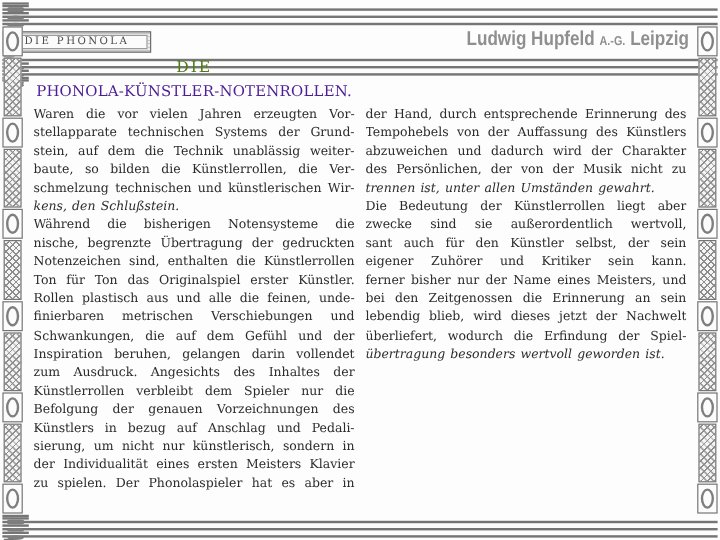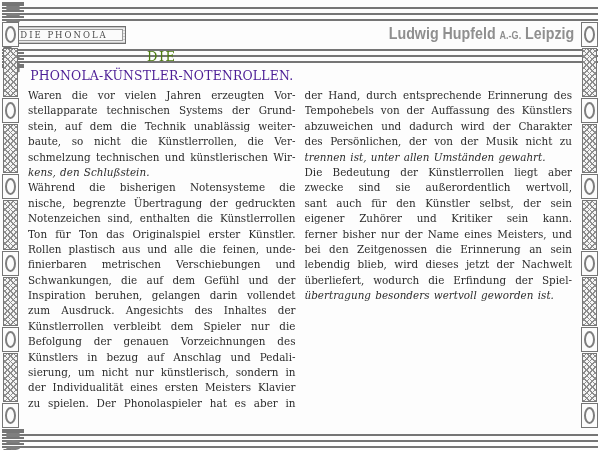--- a/index.html
+++ b/index.html
@@ -140,21 +140,21 @@
   </div>
 
   <div class="content">
     <div class="col">
       <div class="title1">DIE</div>
       <div class="title2">PHONOLA-KÜNSTLER-NOTENROLLEN.</div>
       <div id="left-lines">
           <div class="text-line">Waren die vor vielen Jahren erzeugten Vor-</div>
           <div class="text-line">stellapparate technischen Systems der Grund-</div>
           <div class="text-line">stein, auf dem die Technik unablässig weiter-</div>
-          <div class="text-line">baute, so nicht die Künstlerrollen, die Ver-</div>
+          <div class="text-line">baute, so bilden die Künstlerrollen, die Ver-</div>
           <div class="text-line">schmelzung technischen und künstlerischen Wir-</div>
           <div class="text-line nj">kens, den Schlußstein.</div>
           <div class="text-line">Während die bisherigen Notensysteme die mecha-</div>
           <div class="text-line">nische, begrenzte Übertragung der gedruckten</div>
           <div class="text-line">Notenzeichen sind, enthalten die Künstlerrollen</div>
           <div class="text-line">Ton für Ton das Originalspiel erster Künstler.</div>
           <div class="text-line">Rollen plastisch aus und alle die feinen, unde-</div>
           <div class="text-line">finierbaren metrischen Verschiebungen und</div>
           <div class="text-line">Schwankungen, die auf dem Gefühl und der</div>
           <div class="text-line">Inspiration beruhen, gelangen darin vollendet</div>

